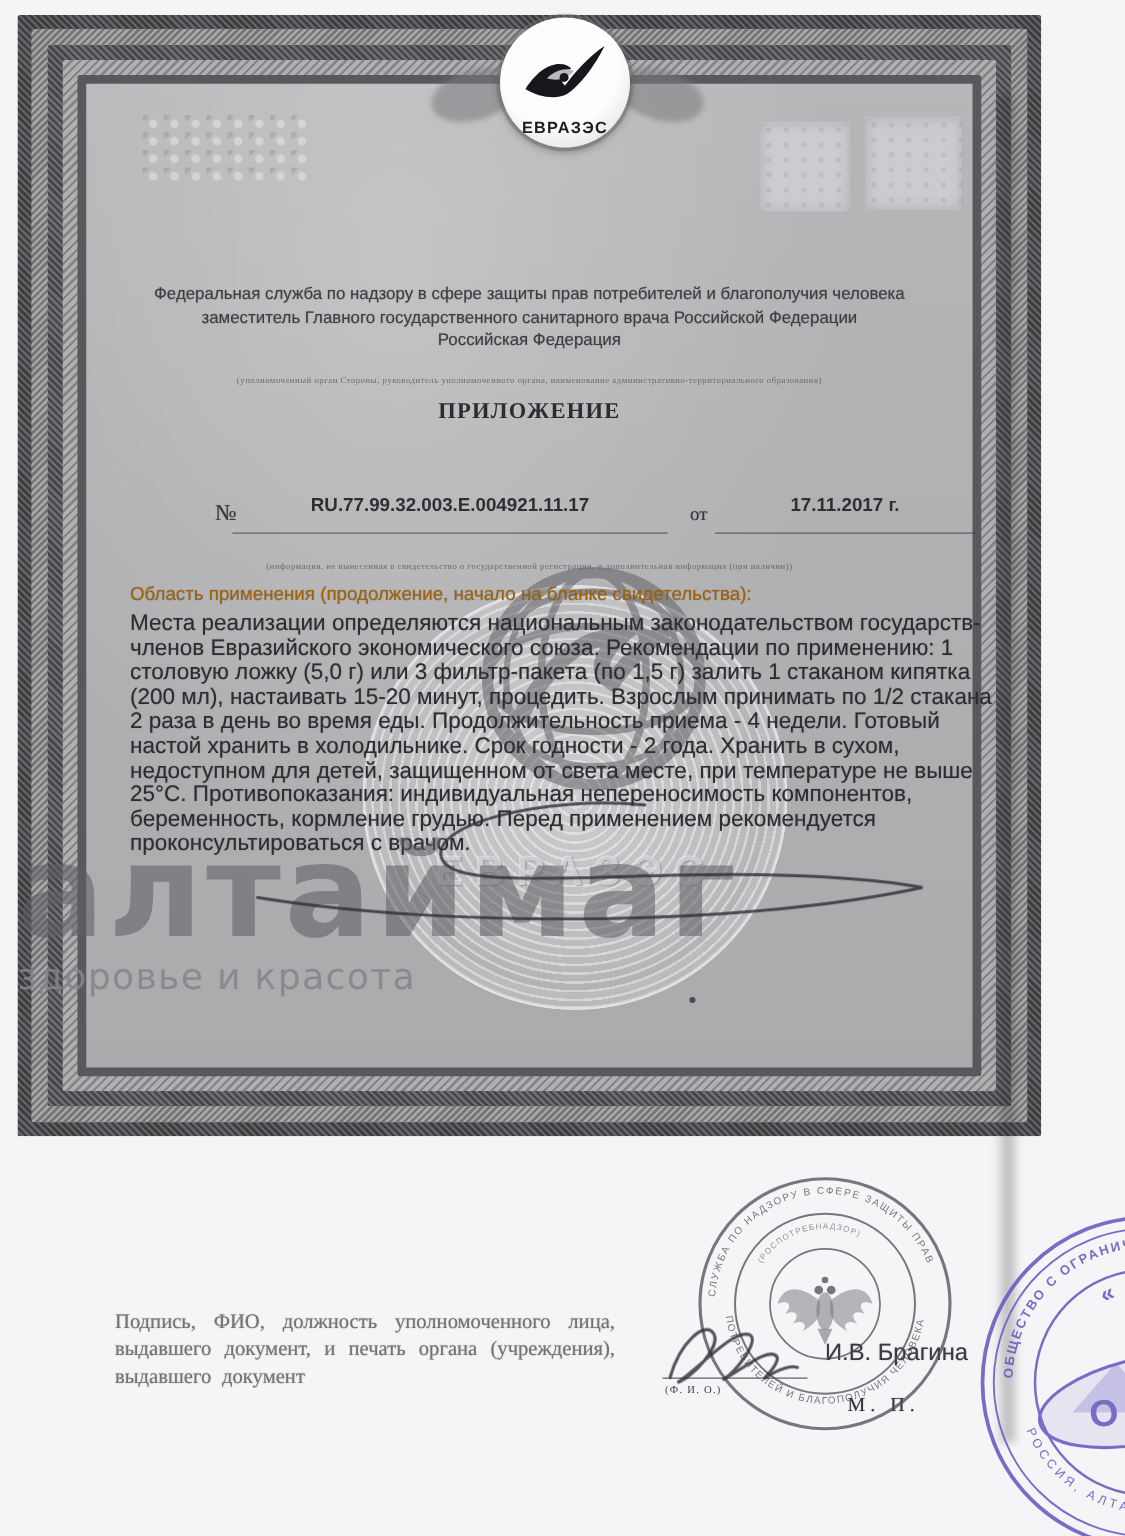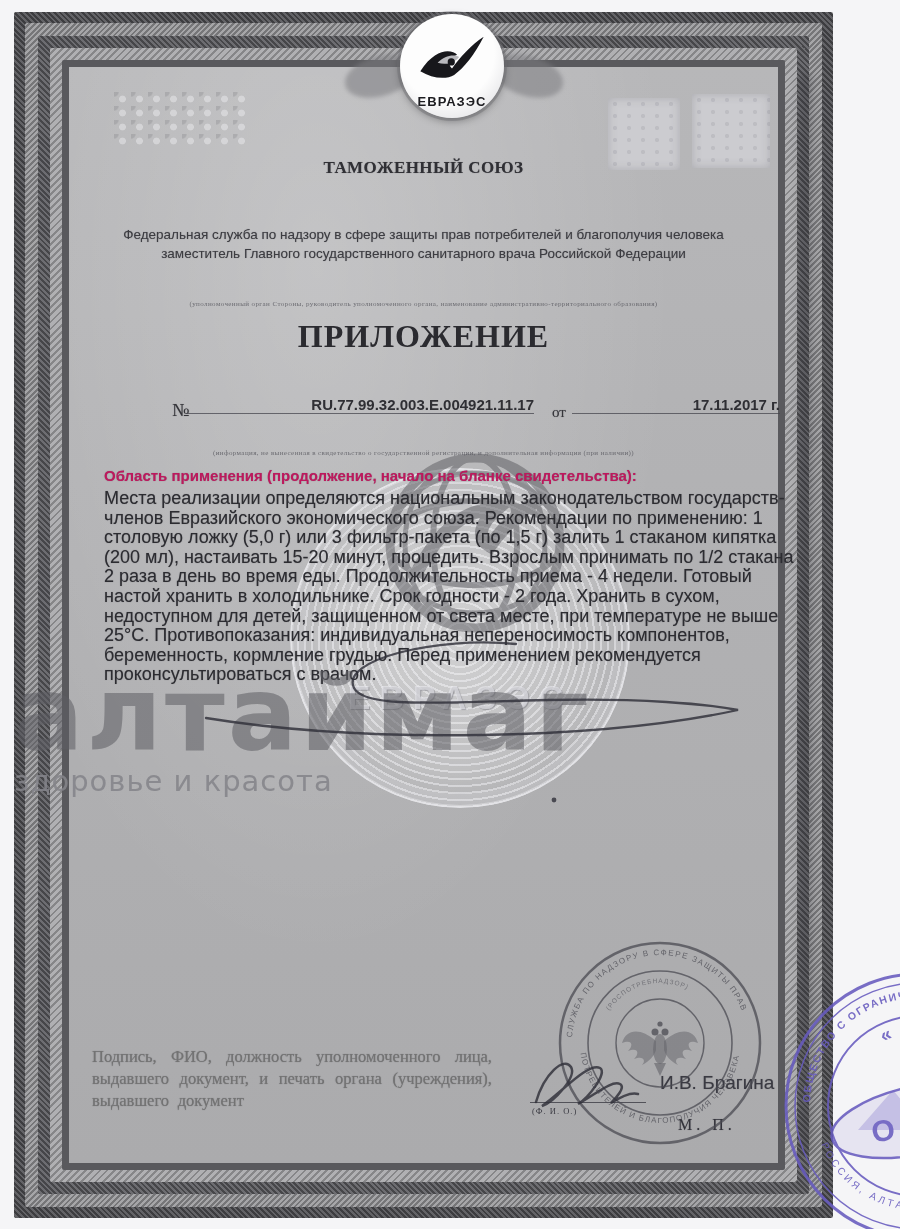--- a/index.html
+++ b/index.html
@@ -2,21 +2,21 @@
 <html lang="ru"><head>
 <meta charset="utf-8">
 <style>
   html,body{margin:0;padding:0;}
   body{
     width:900px;height:1229px;position:relative;overflow:hidden;
     background:#f5f5f7;
     font-family:"Liberation Sans",sans-serif;
   }
   
-  .page{position:absolute;left:14px;top:12px;width:819px;height:1206px;}
+  .page{position:absolute;left:14px;top:12px;width:819px;height:897px;}
   .f{position:absolute;border-radius:2px;}
   .f1{inset:0;background:#57575b;
       background-image:repeating-linear-gradient(45deg,rgba(0,0,0,.30) 0 2px,rgba(255,255,255,.07) 2px 4px);}
   .f2{inset:11px;background:#97979a;
       background-image:repeating-linear-gradient(-45deg,rgba(0,0,0,.22) 0 2px,rgba(255,255,255,.14) 2px 4px);}
   .f3{inset:24px;background:#616165;
       background-image:repeating-linear-gradient(45deg,rgba(0,0,0,.28) 0 2px,rgba(255,255,255,.08) 2px 4px);}
   .f4{inset:36px;background:#a3a3a6;
       background-image:repeating-linear-gradient(-45deg,rgba(0,0,0,.18) 0 2px,rgba(255,255,255,.14) 2px 5px);}
   .f5{inset:48px;background:#59595d;}
@@ -50,25 +50,25 @@
   .logo-label{position:absolute;left:0;right:0;bottom:9px;text-align:center;
       font:700 13px "Liberation Sans",sans-serif;letter-spacing:1px;color:#1d1d21;}
   
   .abs{position:absolute;z-index:6;}
   .ctr{left:24px;right:24px;text-align:center;}
   .ink{color:#35353a;text-shadow:0 0 1px rgba(50,50,58,.45);}
   .serif{font-family:"Liberation Serif",serif;}
   .h-main{font-weight:700;font-size:17px;letter-spacing:.4px;color:#303035;}
   .h-sub{font-size:13.5px;color:#3d3d42;}
   .tiny{font-size:7px;color:#55555c;opacity:.8;filter:blur(.55px);letter-spacing:.4px;}
-  .title{font-weight:700;color:#2b2b30;letter-spacing:1px;font-size:32px;font-family:"Liberation Serif",serif;}
-  .numline{border-bottom:1.5px solid rgba(70,70,78,.75);text-align:right;
-      font:600 15px "Liberation Sans",sans-serif;color:#2f2f34;padding-bottom:0;}
+  .title{font-weight:700;color:#2b2b30;letter-spacing:1px;font-size:18px;font-family:"Liberation Serif",serif;}
+  .numline{border-bottom:1.5px solid rgba(70,70,78,.75);text-align:center;
+      font:600 15px "Liberation Sans",sans-serif;color:#2f2f34;padding-bottom:13px;}
   .body-txt{font-size:18px;line-height:19.6px;color:#2c2c31;}
-  .body-head{font-weight:700;font-size:15px;color:#be185d;margin-bottom:5px;}
+  .body-head{font-weight:400;font-size:15px;color:#a16207;margin-bottom:5px;}
   
   .seal{position:absolute;left:276px;top:456px;width:340px;height:340px;border-radius:50%;z-index:1;
       background:
         radial-gradient(circle, rgba(255,255,255,.38) 0%, rgba(255,255,255,.18) 55%, rgba(255,255,255,0) 72%),
         repeating-radial-gradient(circle at 50% 50%, rgba(240,240,244,.5) 0 2px, rgba(240,240,244,0) 2px 7px);
       box-shadow:inset 0 0 0 3px rgba(250,250,252,.35), inset 0 0 0 14px rgba(250,250,252,.15);}
   .globe{position:absolute;left:366px;top:436px;z-index:1;color:#5e5e63;opacity:.52;}
   .seal-word{position:absolute;left:260px;top:666px;width:372px;text-align:center;z-index:1;
       font:700 34px "Liberation Sans",sans-serif;letter-spacing:9px;color:rgba(238,238,243,.60);
       text-shadow:1px 1px 1px rgba(100,100,108,.45);}
@@ -110,23 +110,23 @@
   <div class="wing r"></div>
   <div class="logo">
     <svg width="72" height="56" viewBox="0 0 100 76">
       <path d="M6 62 C28 28 50 32 57 39 C47 43 43 52 50 58 C60 44 78 24 94 14 C82 38 66 58 53 67 C42 74 22 72 6 62 Z" fill="#17171b"></path>
       <path d="M30 50 C40 40 52 38 60 42 C54 50 42 54 30 50 Z" fill="#b9b9bd"></path>
       <circle cx="49" cy="49" r="5" fill="#17171b"></circle>
     </svg>
     <div class="logo-label">ЕВРАЗЭС</div>
   </div>
 
-  <div class="abs ctr serif ink h-main" style="top:146px">ТАМОЖЕННЫЙ СОЮЗ</div>
   <div class="abs ctr ink h-sub" style="top:215px">Федеральная служба по надзору в сфере защиты прав потребителей и благополучия человека</div>
   <div class="abs ctr ink h-sub" style="top:234px">заместитель Главного государственного санитарного врача Российской Федерации</div>
+  <div class="abs ctr ink h-sub" style="top:252px">Российская Федерация</div>
   <div class="abs ctr tiny serif" style="top:288px">(уполномоченный орган Стороны, руководитель уполномоченного органа, наименование административно-территориального образования)</div>
 
   <div class="abs ctr title" style="top:306px">ПРИЛОЖЕНИЕ</div>
 
   <div class="abs serif ink" style="left:158px;top:388px;font-size:18px">№</div>
   <div class="abs numline" style="left:172px;top:384px;width:348px">RU.77.99.32.003.E.004921.11.17</div>
   <div class="abs serif ink" style="left:538px;top:392px;font-size:15px">от</div>
   <div class="abs numline" style="left:558px;top:384px;width:208px">17.11.2017 г.</div>
   <div class="abs ctr tiny serif" style="top:437px">(информация, не вынесенная в свидетельство о государственной регистрации, и дополнительная информация (при наличии))</div>
 

